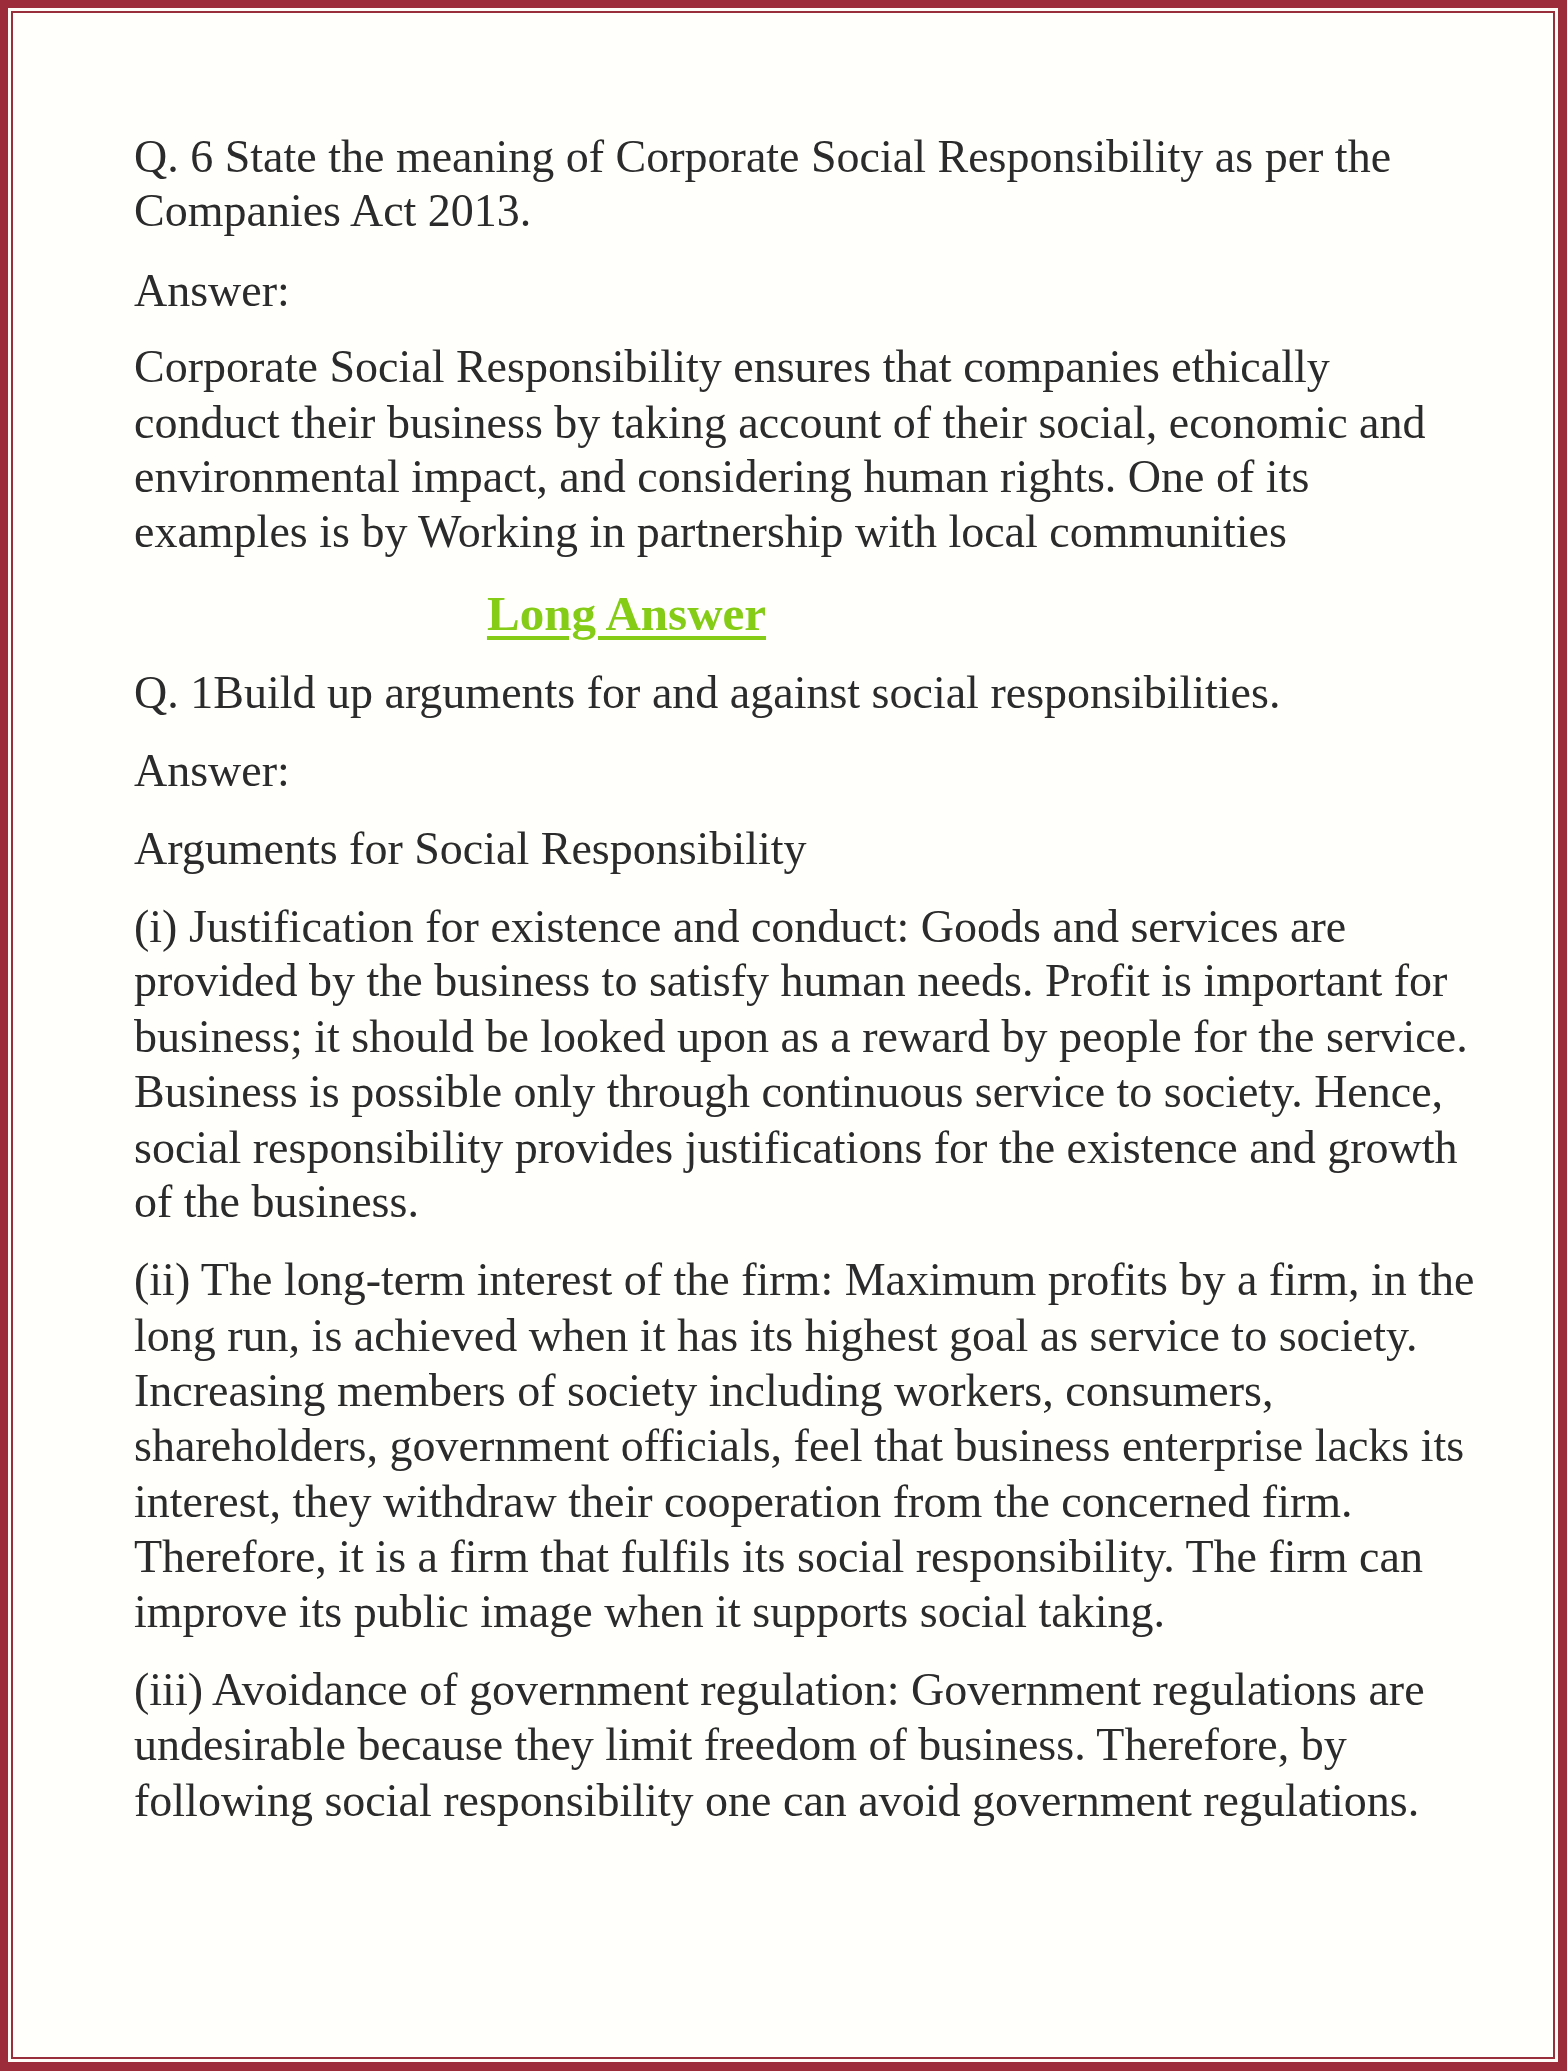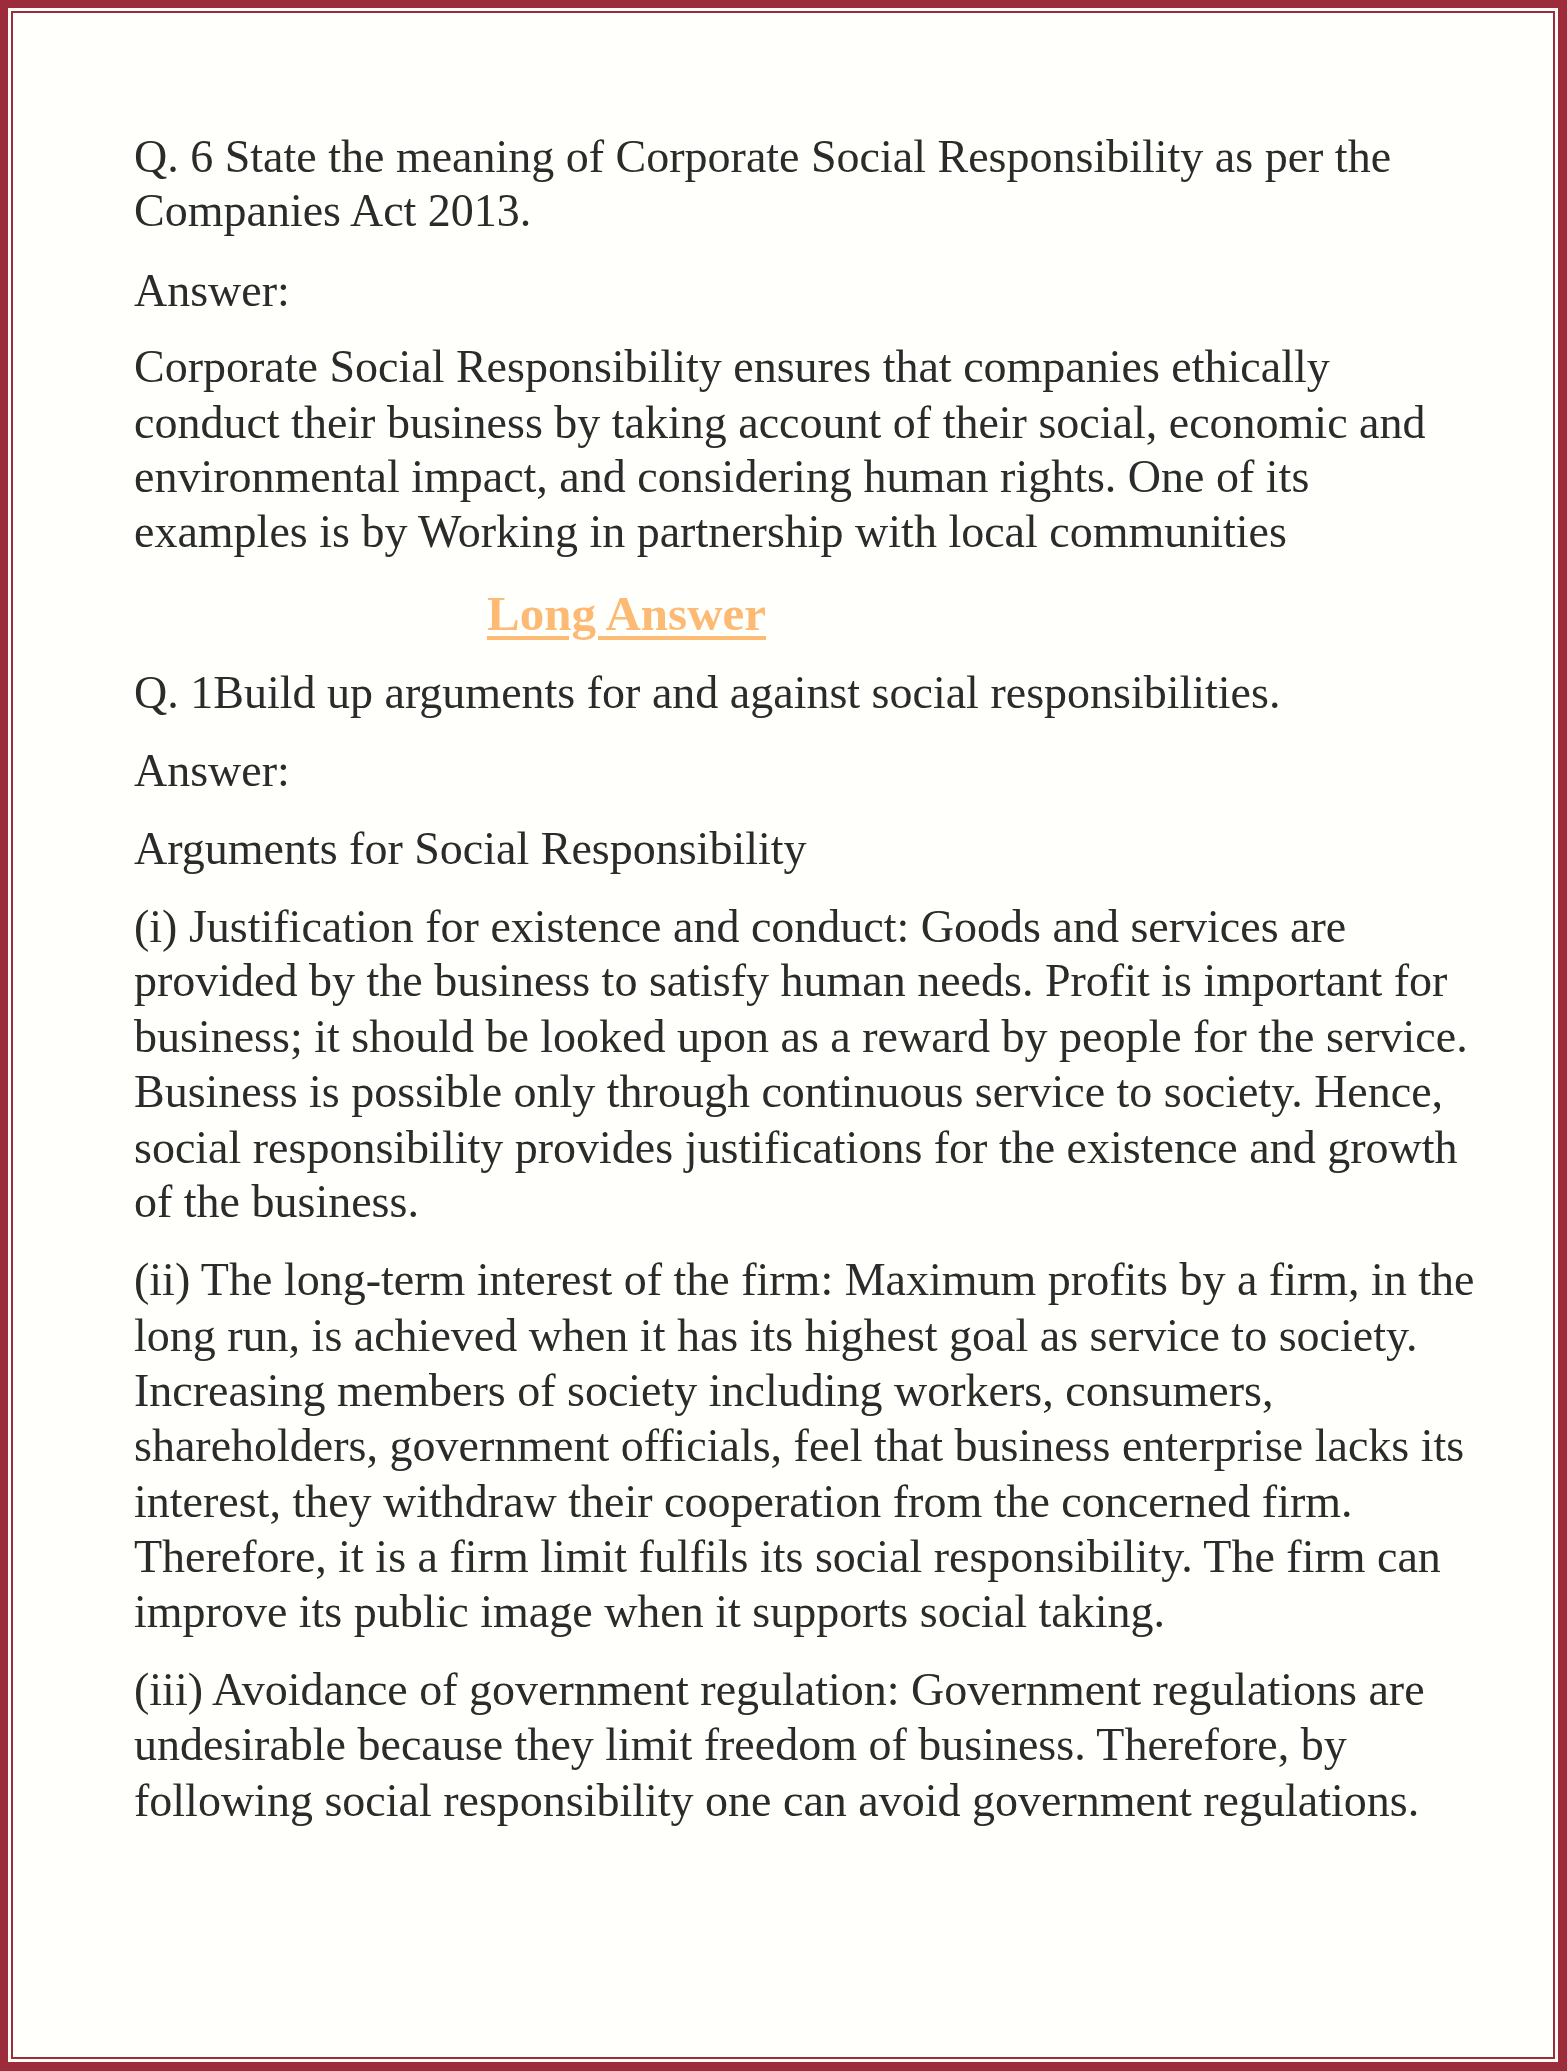--- a/index.html
+++ b/index.html
@@ -26,21 +26,21 @@
   .line {
     position: absolute; left: 134px;
     font-family: "Liberation Serif", "DejaVu Serif", serif;
     font-size: 46px; line-height: 55px; height: 55px;
     color: #2b2b2b; white-space: nowrap;
   }
   .heading {
     position: absolute; left: 0; width: 1253px; text-align: center;
     font-family: "Liberation Serif", "DejaVu Serif", serif;
     font-weight: bold; font-size: 49px; line-height: 60px;
-    color: #fdba74;
+    color: #84cc16;
   }
   .heading span {
     text-decoration: underline; text-decoration-thickness: 4px;
     text-underline-offset: 6px;
   }
 </style>
 </head>
 <body>
 
 <div class="page-frame">
@@ -74,21 +74,21 @@
     <div class="line" style="top:1120px">social responsibility provides justifications for the existence and growth</div>
     <div class="line" style="top:1174px">of the business.</div>
   </div>
 
   <div>
     <div class="line" style="top:1252px">(ii) The long-term interest of the firm: Maximum profits by a firm, in the</div>
     <div class="line" style="top:1308px">long run, is achieved when it has its highest goal as service to society.</div>
     <div class="line" style="top:1363px">Increasing members of society including workers, consumers,</div>
     <div class="line" style="top:1418px">shareholders, government officials, feel that business enterprise lacks its</div>
     <div class="line" style="top:1474px">interest, they withdraw their cooperation from the concerned firm.</div>
-    <div class="line" style="top:1529px">Therefore, it is a firm limit fulfils its social responsibility. The firm can</div>
+    <div class="line" style="top:1529px">Therefore, it is a firm that fulfils its social responsibility. The firm can</div>
     <div class="line" style="top:1584px">improve its public image when it supports social taking.</div>
   </div>
 
   <div>
     <div class="line" style="top:1662px">(iii) Avoidance of government regulation: Government regulations are</div>
     <div class="line" style="top:1717px">undesirable because they limit freedom of business. Therefore, by</div>
     <div class="line" style="top:1773px">following social responsibility one can avoid government regulations.</div>
   </div>
 </div>
 

